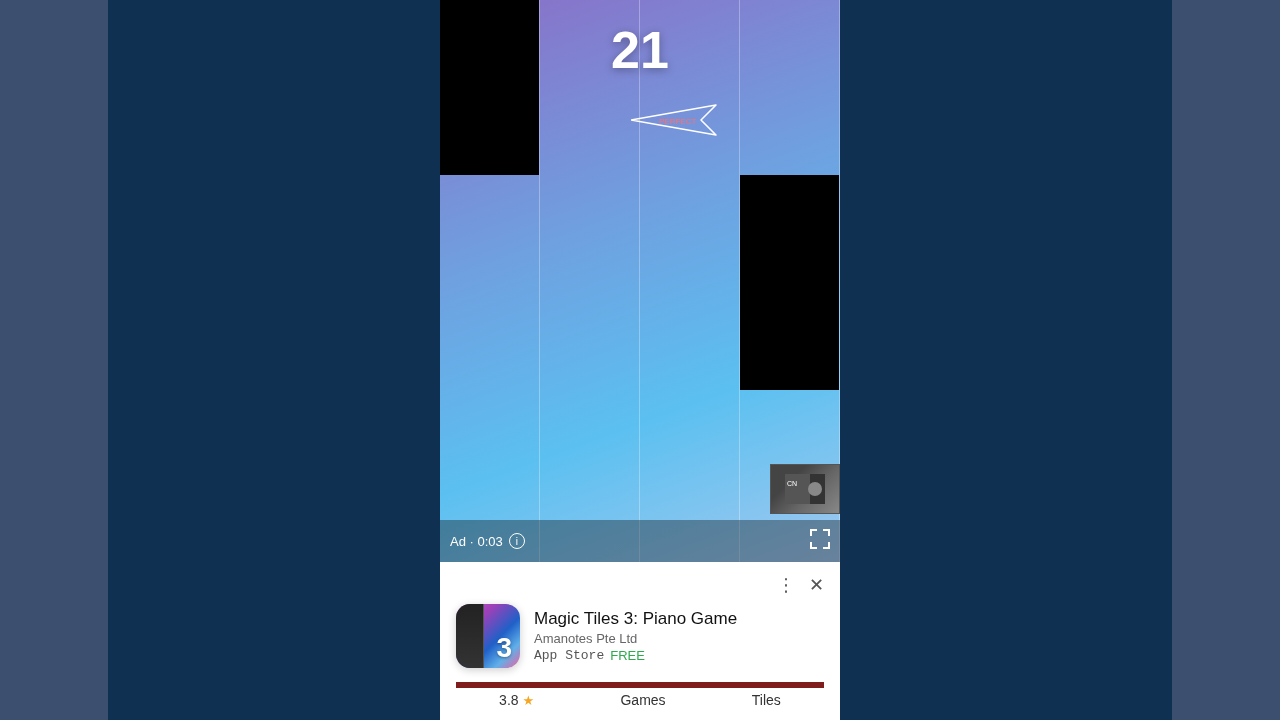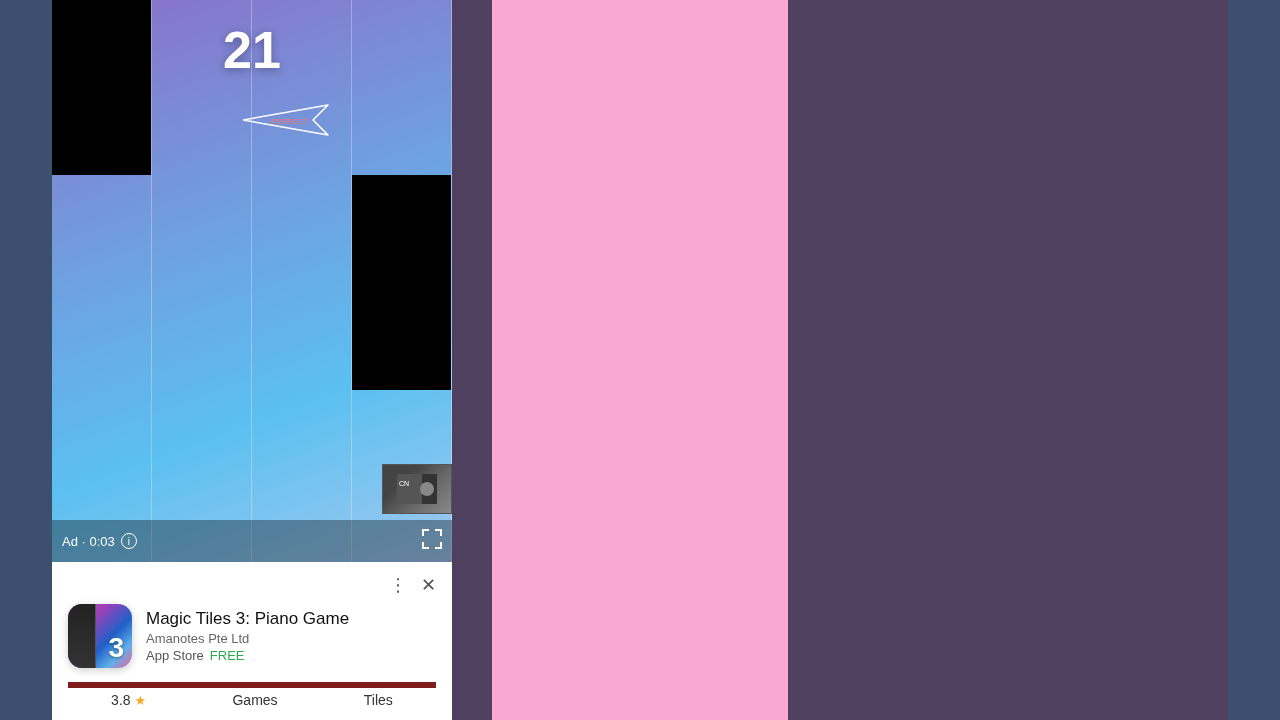--- a/index.html
+++ b/index.html
@@ -9,26 +9,27 @@
       overflow: hidden;
       font-family: -apple-system, BlinkMacSystemFont, 'Helvetica Neue', sans-serif;
       background: #3d4f6e;
       display: flex;
       align-items: center;
       justify-content: center;
     }
 
     
     .screenshot-container {
-      width: 1176px;
+      width: 1064px;
       height: 720px;
       position: relative;
       display: flex;
       align-items: center;
-      background: #f9a8d4;
+      justify-content: center;
+      background: #0369a1;
     }
 
     
     .side-overlay {
       position: absolute;
       top: 0;
       bottom: 0;
       width: 440px;
       background: rgba(20, 30, 55, 0.75);
       z-index: 2;
@@ -251,20 +252,21 @@
 
     .app-store-row {
       display: flex;
       align-items: center;
       gap: 6px;
       font-size: 13px;
     }
 
     .app-store-label {
       color: #555;
+      font-family: Liberation Mono, monospace;
     }
 
     .app-free-label {
       color: #2eaa4e;
       font-weight: 400;
     }
 
     .action-buttons {
       display: flex;
       gap: 10px;

